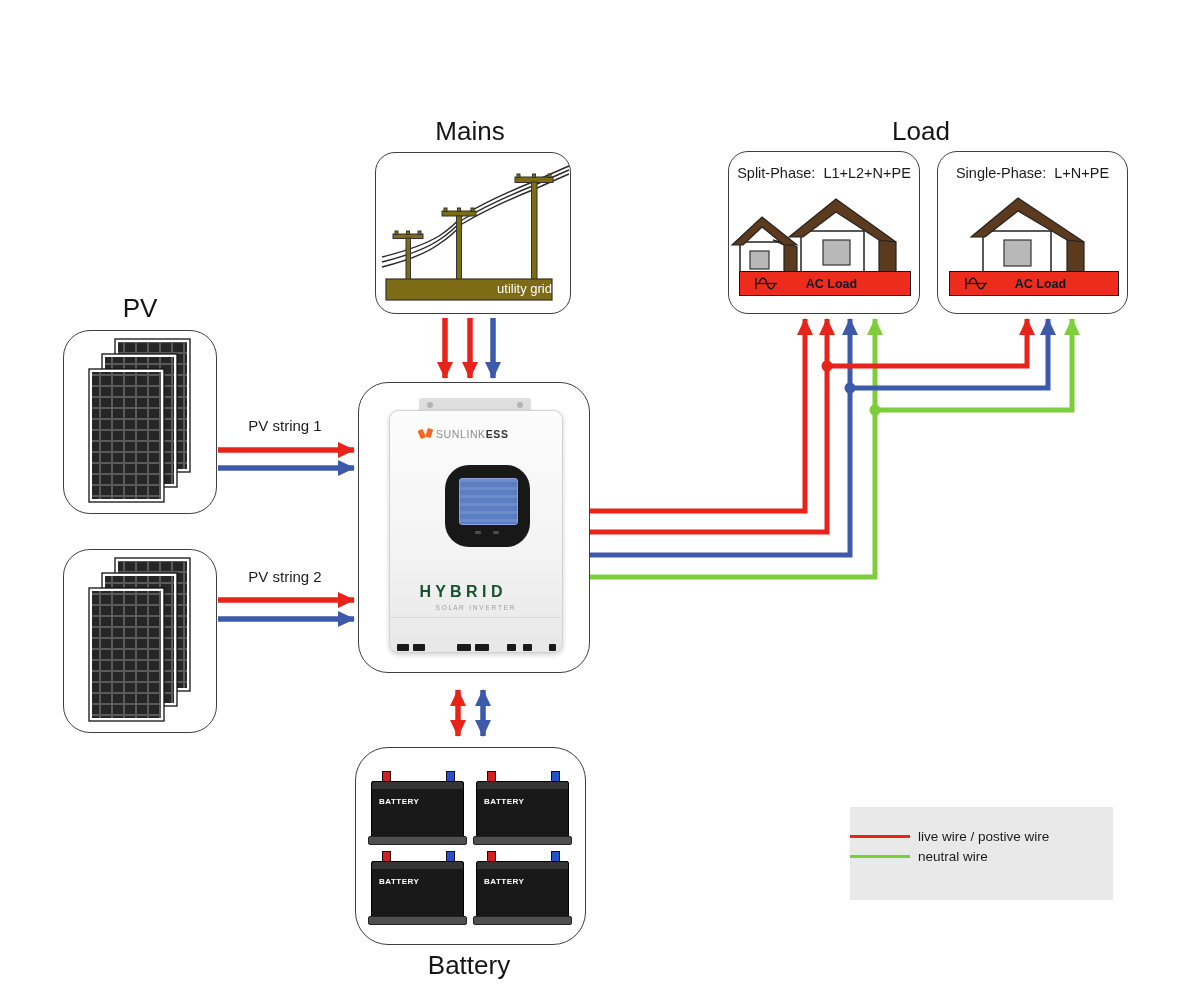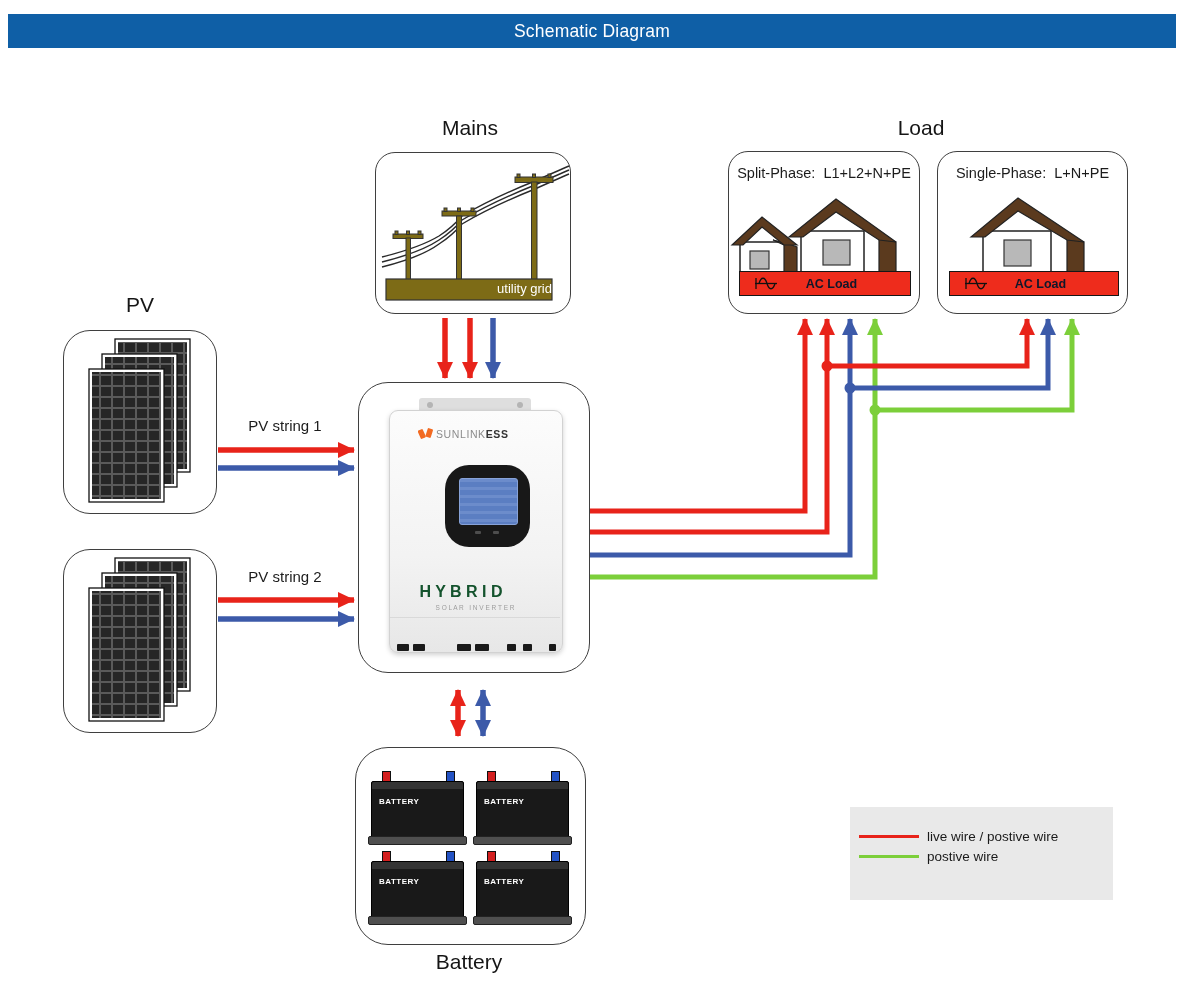--- a/index.html
+++ b/index.html
@@ -5,21 +5,21 @@
   html,body{margin:0;padding:0;background:#fff;}
   .stage{position:relative;width:1184px;height:1004px;background:#fff;
          font-family:"Liberation Sans",sans-serif;overflow:hidden;}
 
   
   .title-bar{position:absolute;left:8px;top:14px;width:1168px;height:34px;
     background:#0f5fa6;color:#fff;font-size:17.5px;display:flex;
     align-items:center;justify-content:center;letter-spacing:.2px;}
 
   
-  .sec-label{position:absolute;width:150px;text-align:center;font-size:21px;color:#151515;}
+  .sec-label{position:absolute;width:150px;text-align:center;font-size:26px;color:#151515;}
 
   
   .box{position:absolute;background:#fff;border:1.6px solid #3f3f3f;box-sizing:border-box;}
 
   
   .load-title{position:absolute;left:0;top:13px;width:100%;text-align:center;
     font-size:14.5px;color:#1c1c1c;white-space:pre;}
   .ac-banner{position:absolute;height:25px;background:#ee2c1c;border:1.4px solid #161616;
     box-sizing:border-box;display:flex;align-items:center;z-index:3;}
   .ac-banner span{flex:1;text-align:center;color:#0f172a;font-size:12.5px;font-weight:600;
@@ -67,35 +67,34 @@
   .bat-body::before{content:"";position:absolute;left:0;top:0;width:100%;height:7px;
     background:#343434;border-radius:2px 2px 0 0;}
   .bat-label{position:absolute;left:9px;top:26px;color:#fff;font-size:8px;font-weight:bold;
     letter-spacing:.5px;}
   .bat-base{position:absolute;left:-2px;top:65px;width:99px;height:9px;background:#4f4f4f;
     border:1px solid #222;border-radius:2px;box-sizing:border-box;}
 
   
   .legend{position:absolute;left:850px;top:807px;width:263px;height:93px;background:#e9e9e9;
     padding-top:19px;box-sizing:border-box;}
-  .legend-row{display:flex;align-items:center;height:20px;padding-left:9px;}
+  .legend-row{display:flex;align-items:center;height:20px;}
   .legend-line{width:60px;height:3px;margin-right:8px;flex:0 0 auto;}
   .legend-line.red{background:#e8231a;}
   .legend-line.blue{background:#3c5aa9;}
   .legend-line.green{background:#7ccf3a;}
   .legend-row span{font-size:13.5px;color:#1a1a1a;}
 
   .wires{position:absolute;left:0;top:0;z-index:2;pointer-events:none;}
 </style>
 </head>
 <body>
 
 <div class="stage">
 
-  <div class="title-bar">Schematic Diagram</div>
 
   <div class="sec-label" style="left:395px;top:116px;">Mains</div>
   <div class="sec-label" style="left:846px;top:116px;">Load</div>
   <div class="sec-label" style="left:65px;top:293px;">PV</div>
   <div class="sec-label" style="left:394px;top:950px;">Battery</div>
 
   <div class="box" style="left:375px;top:152px;width:196px;height:162px;border-radius:20px;">
     <svg class="house-svg" width="196" height="162" viewBox="0 0 196 162">
 
       <g stroke="#2a2a2a" stroke-width="1.4" fill="none">
@@ -277,21 +276,21 @@
     </div>
   </div>
 
   <div class="legend">
     <div class="legend-row">
       <div class="legend-line red"></div>
       <span>live wire / postive wire</span>
     </div>
     <div class="legend-row">
       <div class="legend-line green"></div>
-      <span>postive wire</span>
+      <span>neutral wire</span>
     </div>
   </div>
 
   <svg class="wires" width="1184" height="1004" viewBox="0 0 1184 1004">
     <defs>
       <marker id="ae-red" markerUnits="userSpaceOnUse" markerWidth="18" markerHeight="16" refX="16" refY="8" orient="auto">
         <path d="M0,0 L17,8 L0,16 z" fill="#e8231a"></path>
         </marker>
       <marker id="ae-blue" markerUnits="userSpaceOnUse" markerWidth="18" markerHeight="16" refX="16" refY="8" orient="auto">
         <path d="M0,0 L17,8 L0,16 z" fill="#3c5aa9"></path>

